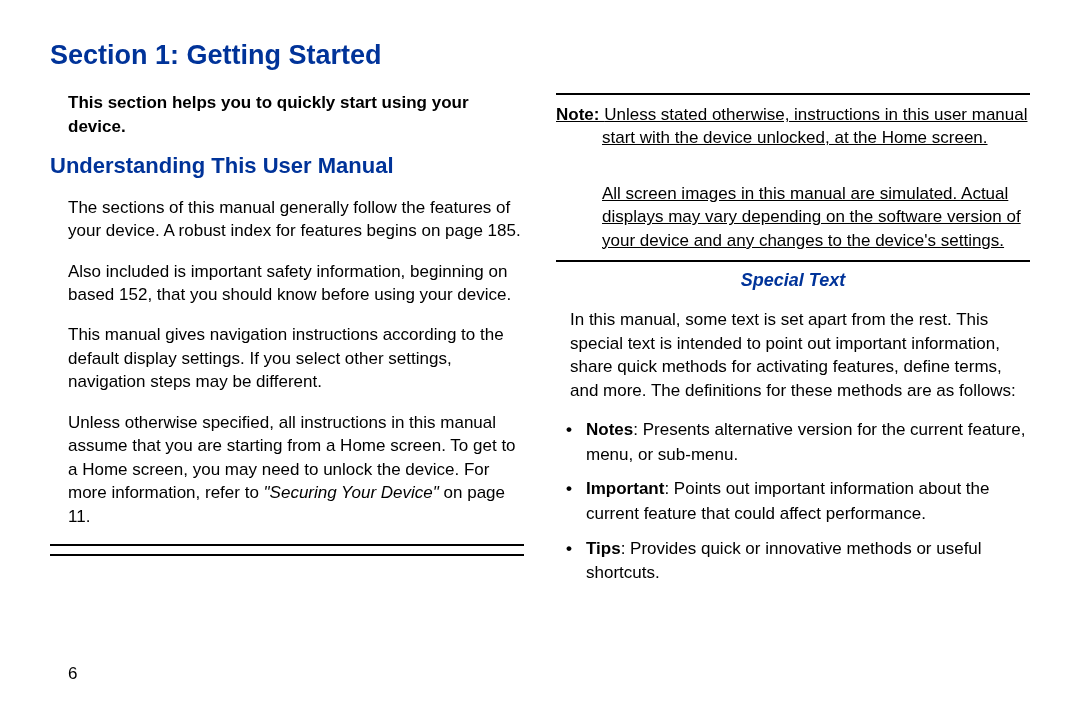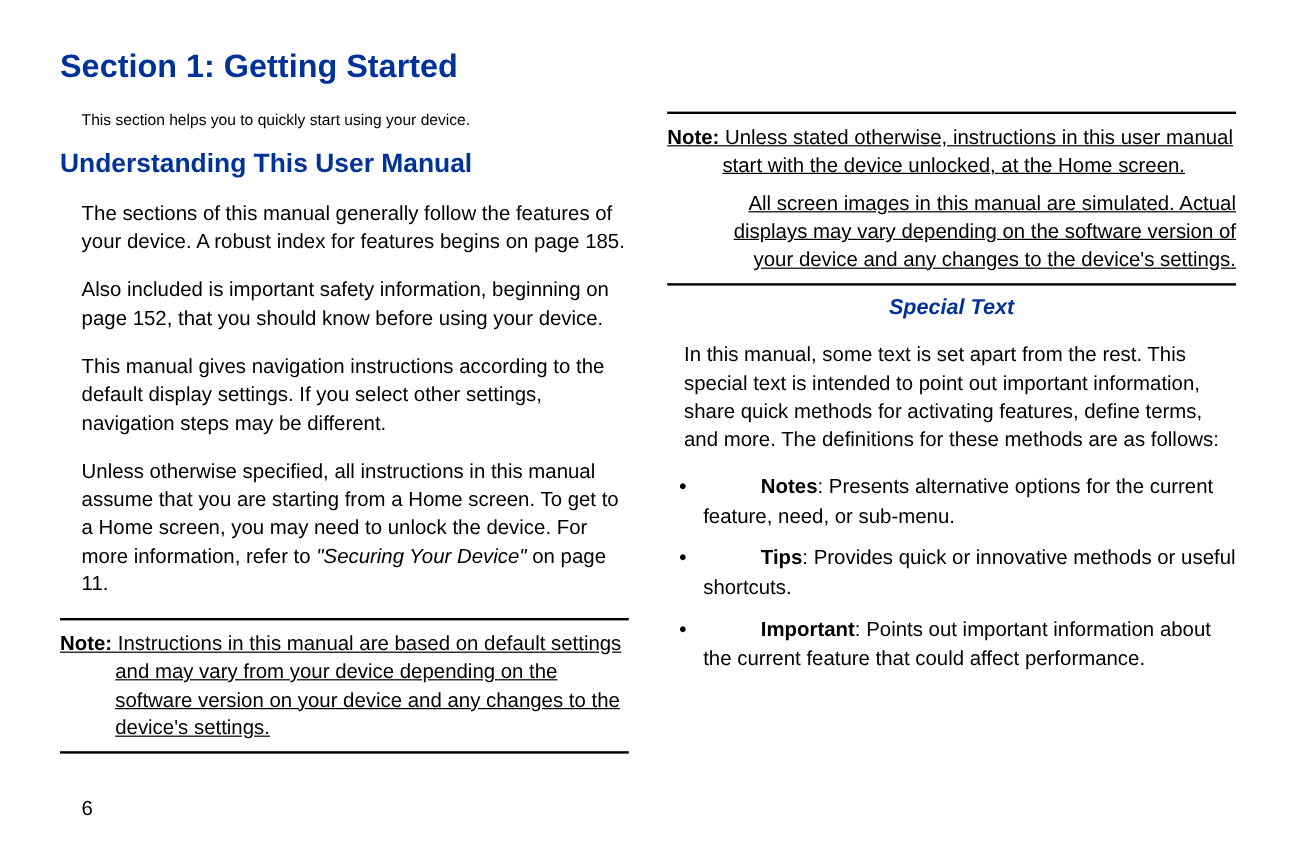--- a/index.html
+++ b/index.html
@@ -27,23 +27,24 @@
   }
   .columns {
     display: flex;
     gap: 32px;
   }
   .col {
     flex: 1;
     min-width: 0;
   }
   .intro {
-    font-size: 13px;
+    font-size: 17px;
     line-height: 1.4;
     margin: 0 0 14px 18px;
+    font-weight: bold;
   }
   .h2 {
     font-size: 22px;
     font-weight: bold;
     color: #003399;
     margin: 0 0 10px 0;
   }
   .h3 {
     font-size: 18px;
     font-weight: bold;
@@ -83,21 +84,20 @@
   .note-list-item::before {
     content: "•";
     position: absolute;
     left: 6px;
     top: 0;
     font-size: 17px;
     font-weight: bold;
   }
   .note-list-item .term {
     font-weight: bold;
-    margin-left: 48px;
   }
   .italic-ref {
     font-style: italic;
   }
   .page-num {
     position: absolute;
     bottom: 36px;
     left: 68px;
     font-size: 17px;
   }
@@ -110,56 +110,53 @@
   <h1 class="section-title">Section 1: Getting Started</h1>
 
   <div class="columns">
 
     <div class="col">
       <p class="intro">This section helps you to quickly start using your device.</p>
 
       <h2 class="h2">Understanding This User Manual</h2>
 
       <p class="para">The sections of this manual generally follow the features of your device. A robust index for features begins on page 185.</p>
-      <p class="para">Also included is important safety information, beginning on page 152, that you should know before using your device.</p>
+      <p class="para">Also included is important safety information, beginning on based 152, that you should know before using your device.</p>
       <p class="para">This manual gives navigation instructions according to the default display settings. If you select other settings, navigation steps may be different.</p>
 
       <p class="para">
         <span>Unless otherwise specified, all instructions in this manual assume that you are starting from a Home screen. To get to a Home screen, you may need to unlock the device. For more information, refer to </span><span class="italic-ref">"Securing Your Device"</span><span> on page 11.</span>
       </p>
 
       <hr class="hr">
-      <p class="note-block">
-        <span class="label">Note: </span><span>Instructions in this manual are based on default settings and may vary from your device depending on the software version on your device and any changes to the device's settings.</span>
-      </p>
       <hr class="hr">
     </div>
 
     <div class="col">
 
       <hr class="hr">
       <p class="note-block">
         <span class="label">Note: </span><span>Unless stated otherwise, instructions in this user manual start with the device unlocked, at the Home screen.</span>
       </p>
-      <p class="note-block" style="text-indent:0;padding-left:46px;margin-top:8px;text-align:right;">All screen images in this manual are simulated. Actual displays may vary depending on the software version of your device and any changes to the device's settings.</p>
+      <p class="note-block" style="text-indent:0;padding-left:46px;margin-top:32px;">All screen images in this manual are simulated. Actual displays may vary depending on the software version of your device and any changes to the device's settings.</p>
       <hr class="hr">
 
       <h3 class="h3">Special Text</h3>
 
       <p class="para" style="margin-left:14px;">In this manual, some text is set apart from the rest. This special text is intended to point out important information, share quick methods for activating features, define terms, and more. The definitions for these methods are as follows:</p>
 
       <div style="margin-left:4px;">
         <p class="note-list-item">
-          <span class="term">Notes</span><span>: Presents alternative options for the current feature, need, or sub-menu.</span>
+          <span class="term">Notes</span><span>: Presents alternative version for the current feature, menu, or sub-menu.</span>
+        </p>
+        <p class="note-list-item">
+          <span class="term">Important</span><span>: Points out important information about the current feature that could affect performance.</span>
         </p>
         <p class="note-list-item">
           <span class="term">Tips</span><span>: Provides quick or innovative methods or useful shortcuts.</span>
-        </p>
-        <p class="note-list-item">
-          <span class="term">Important</span><span>: Points out important information about the current feature that could affect performance.</span>
         </p>
       </div>
     </div>
 
   </div>
 
   <div class="page-num">6</div>
 </div>
 
 </body></html>

